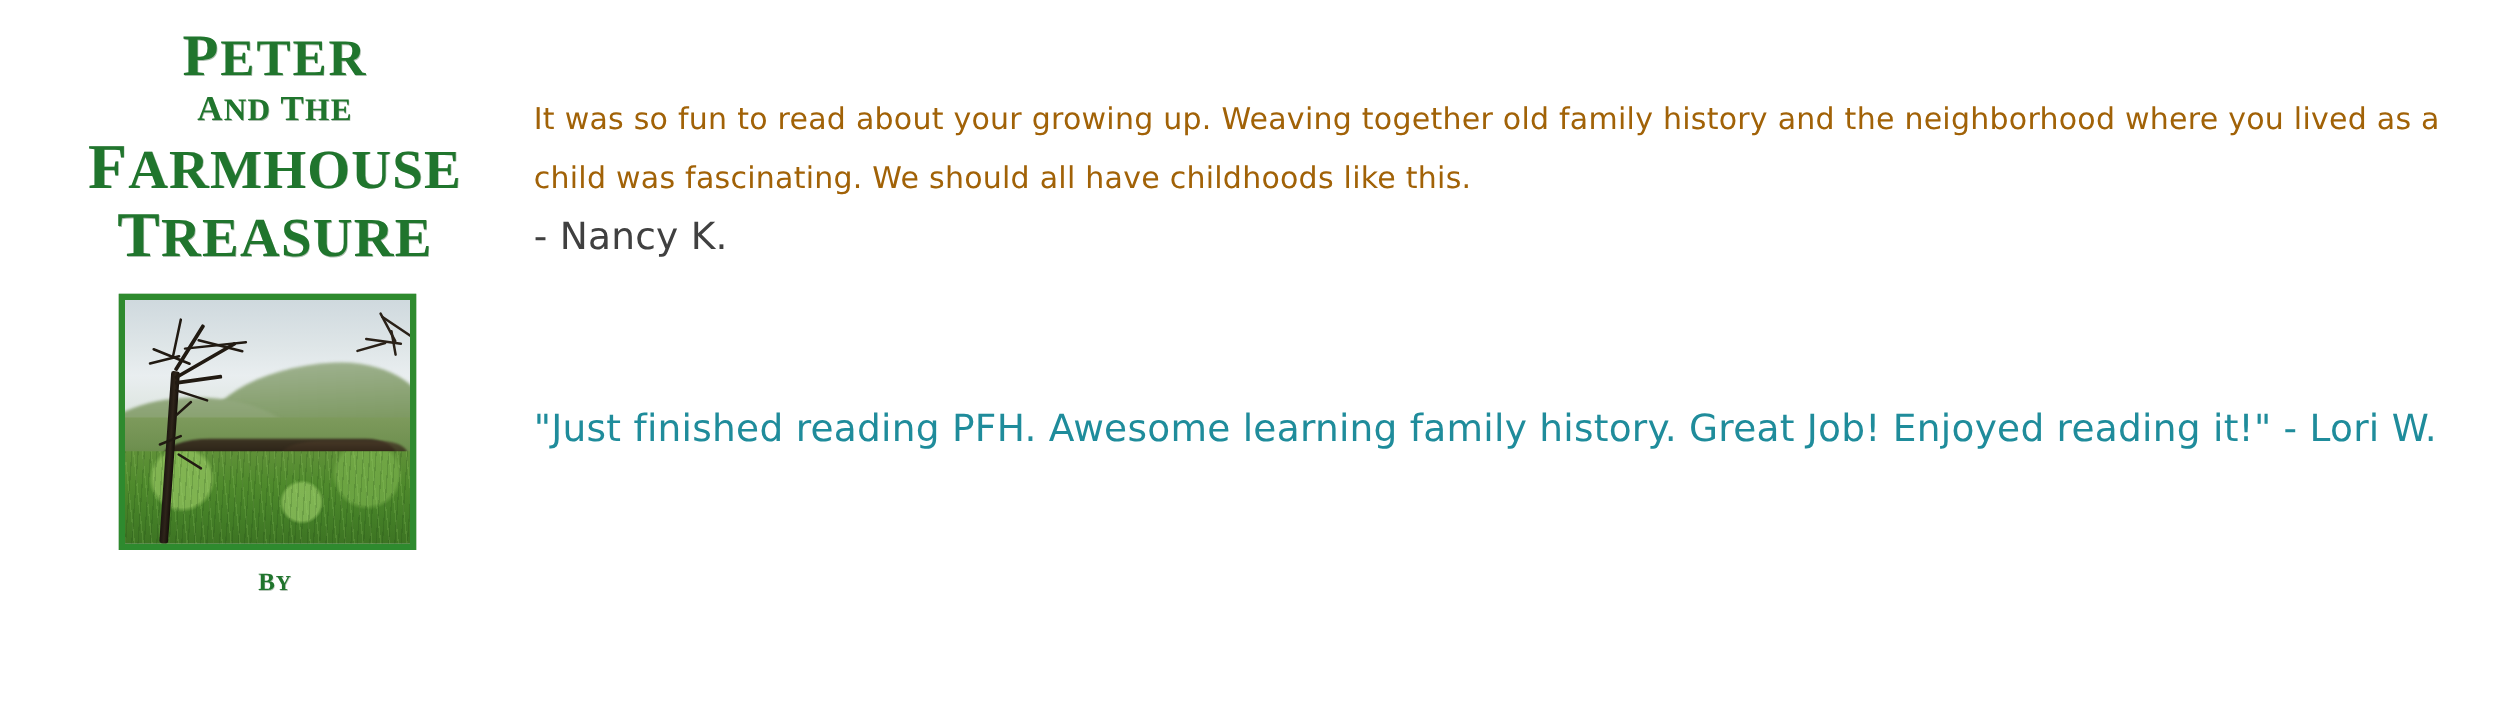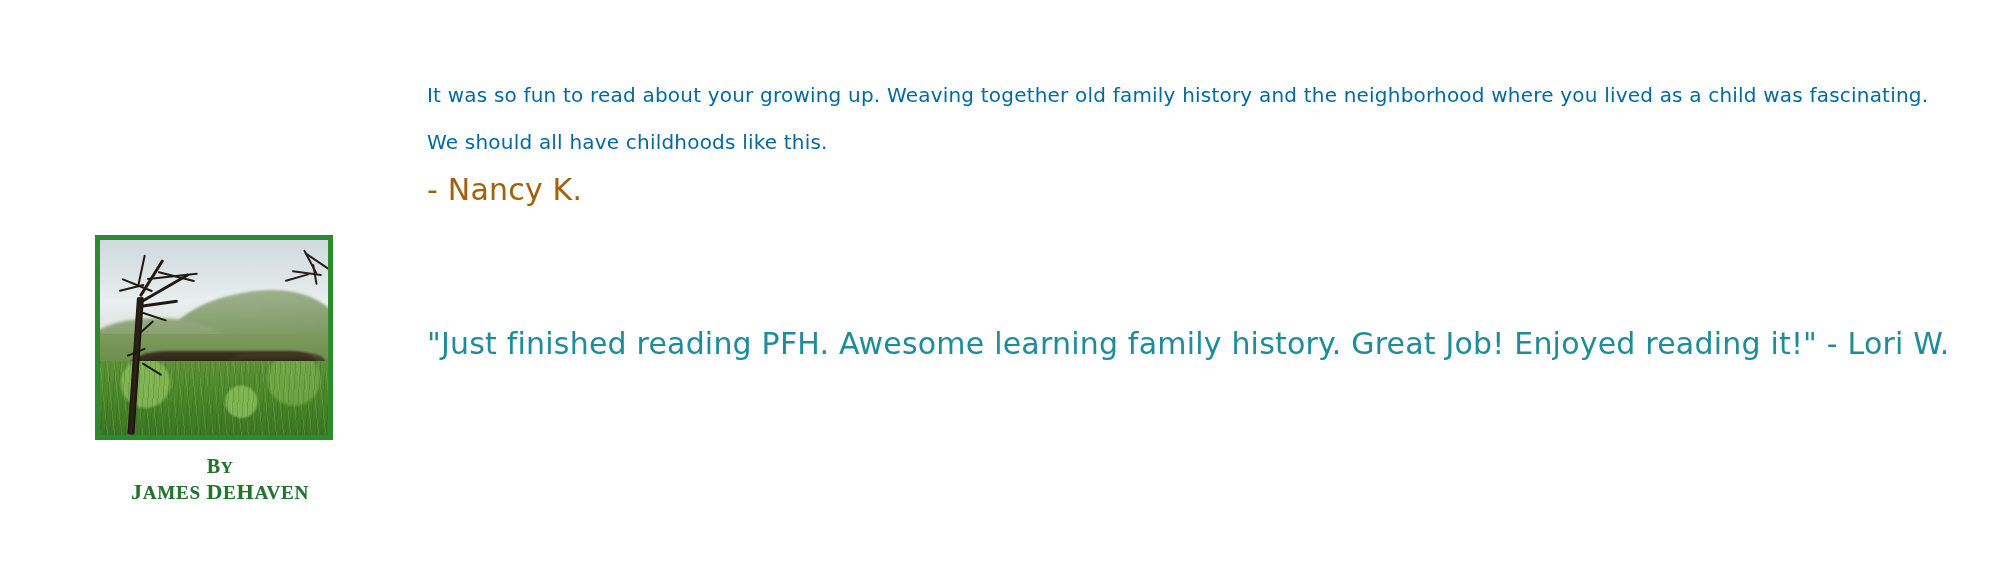--- a/index.html
+++ b/index.html
@@ -234,31 +234,31 @@
 
   
   .testimonials {
     position: absolute;
     left: 427px;
     top: 72px;
     width: 1530px;
   }
   .quote-block { margin: 0; }
   .quote-text {
-    color: #0369a1;
+    color: #a16207;
     font-family: "DejaVu Sans", sans-serif;
-    font-size: 20px;
+    font-size: 24px;
     font-weight: 400;
     line-height: 47px;
     letter-spacing: 0.2px;
     margin: 0;
     white-space: pre-wrap;
   }
   .quote-attrib {
-    color: #a16207;
+    color: #404040;
     font-family: "DejaVu Sans", sans-serif;
     font-size: 30px;
     font-weight: 400;
     line-height: 47px;
     letter-spacing: 0.2px;
     margin: 0;
   }
   .quote-gap { height: 107px; }
   .quote-two {
     color: #1f8c9b;
@@ -271,20 +271,26 @@
     white-space: nowrap;
   }
 </style>
 </head>
 <body>
 
 <div class="page">
 
   <div class="book-cover">
 
+    <div class="cover-title">
+      <span class="title-line-main"><span class="cap">P</span>ETER</span>
+      <span class="title-line-small"><span class="cap">A</span>ND <span class="cap">T</span>HE</span>
+      <span class="title-line-big"><span class="cap">F</span>ARMHOUSE</span>
+      <span class="title-line-big"><span class="cap">T</span>REASURE</span>
+    </div>
 
     <div class="cover-photo-wrap">
       <div class="photo">
         <div class="sky"></div>
         <div class="hill-right"></div>
         <div class="hill-left"></div>
         <div class="field-mid"></div>
         <div class="stone-wall"></div>
         <div class="stone-wall-2"></div>
         <div class="grass"></div>
@@ -311,21 +317,20 @@
           <div class="branch" style="left:58%;top:8%;width:40%;height:2px;transform:rotate(62deg);"></div>
           <div class="branch" style="left:40%;top:26%;width:44%;height:2px;transform:rotate(8deg);"></div>
           <div class="branch" style="left:30%;top:34%;width:36%;height:1.8px;transform:rotate(-16deg);"></div>
           <div class="branch" style="left:72%;top:20%;width:30%;height:2px;transform:rotate(80deg);"></div>
         </div>
       </div>
     </div>
 
     <div class="cover-author">
       <span class="author-by"><span class="cap">B</span>Y</span>
-      <span class="author-name"><span class="cap">J</span>AMES <span class="cap">D</span>E<span class="cap">H</span>AVEN</span>
     </div>
   </div>
 
   <div class="testimonials">
 
     <div class="quote-block">
       <p class="quote-text">It was so fun to read about your growing up. Weaving together old family history and the neighborhood where you lived as a child was fascinating. We should all have childhoods like this.</p>
       <p class="quote-attrib">- Nancy K.</p>
     </div>
 

